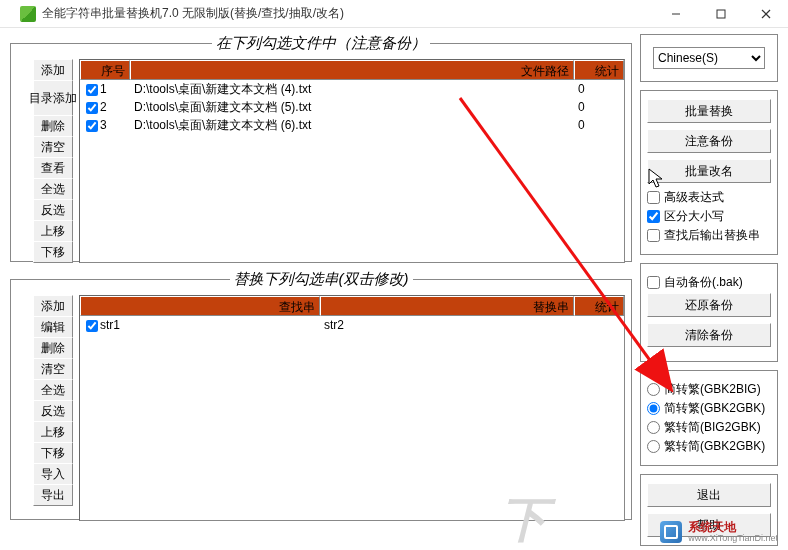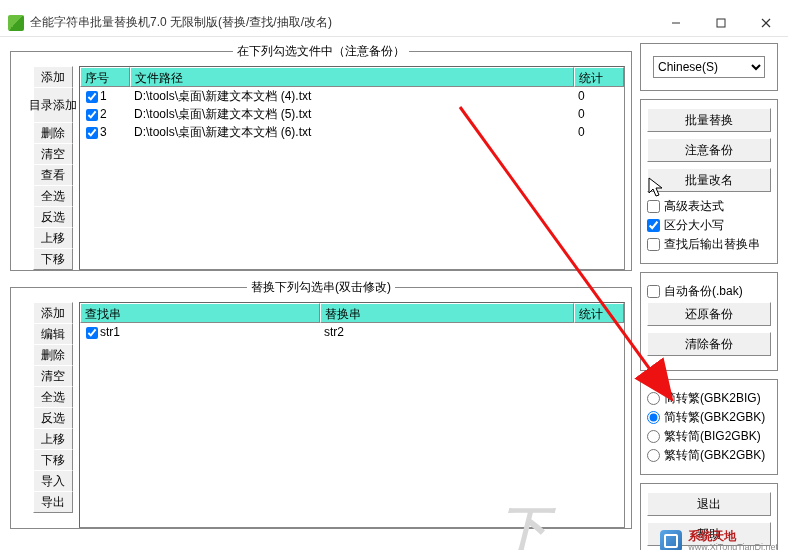--- a/index.html
+++ b/index.html
@@ -10,23 +10,22 @@
     background: #fff;
     width: 788px;
     height: 550px;
     overflow: hidden;
     position: relative;
   }
   .titlebar {
     height: 28px;
     display: flex;
     align-items: center;
-    padding: 0 0 0 8px;
+    padding: 0 0 0 20px;
     border-bottom: 1px solid #e5e5e5;
-    margin-top: 9px;
   }
   .titlebar .icon {
     width: 16px; height: 16px;
     margin-right: 6px;
     background: linear-gradient(135deg,#6abf3f 0 50%,#3f9f1f 50% 100%);
     border-radius: 2px;
   }
   .titlebar .title { flex: 1; color: #333; font-size: 12px; }
   .winbtns { display: flex; height: 28px; }
   .winbtn {
@@ -53,21 +52,22 @@
   }
   fieldset.panel {
     border: 1px solid #888;
     margin: 0 0 8px 0;
     padding: 6px 6px 6px 6px;
     position: relative;
   }
   fieldset.panel > legend {
     text-align: center;
     padding: 0 4px;
-    font-size: 12px;
+    font-size: 15px;
+    font-style: italic;
   }
   .panel-flex { display: flex; gap: 6px; }
   .btn-stack { width: 56px; display: flex; flex-direction: column; gap: 0; }
   .btn3d {
     height: 22px;
     background: #f0f0f0;
     border: 1px solid #888;
     border-top-color: #fff;
     border-left-color: #fff;
     font-size: 12px;
@@ -81,21 +81,22 @@
     flex: 1;
     border: 1px solid #888;
     border-top-color: #666;
     border-left-color: #666;
     background: #fff;
     overflow: hidden;
   }
   .lv-header {
     display: flex;
     height: 20px;
-    background: #5eead4;
+    background: #c2410c;
+    text-align: right;
   }
   .lv-header .col {
     border: 1px solid #fff;
     border-right-color: #888;
     border-bottom-color: #888;
     padding: 2px 4px;
     font-size: 12px;
     overflow: hidden;
   }
   .lv-body { font-size: 12px; }

